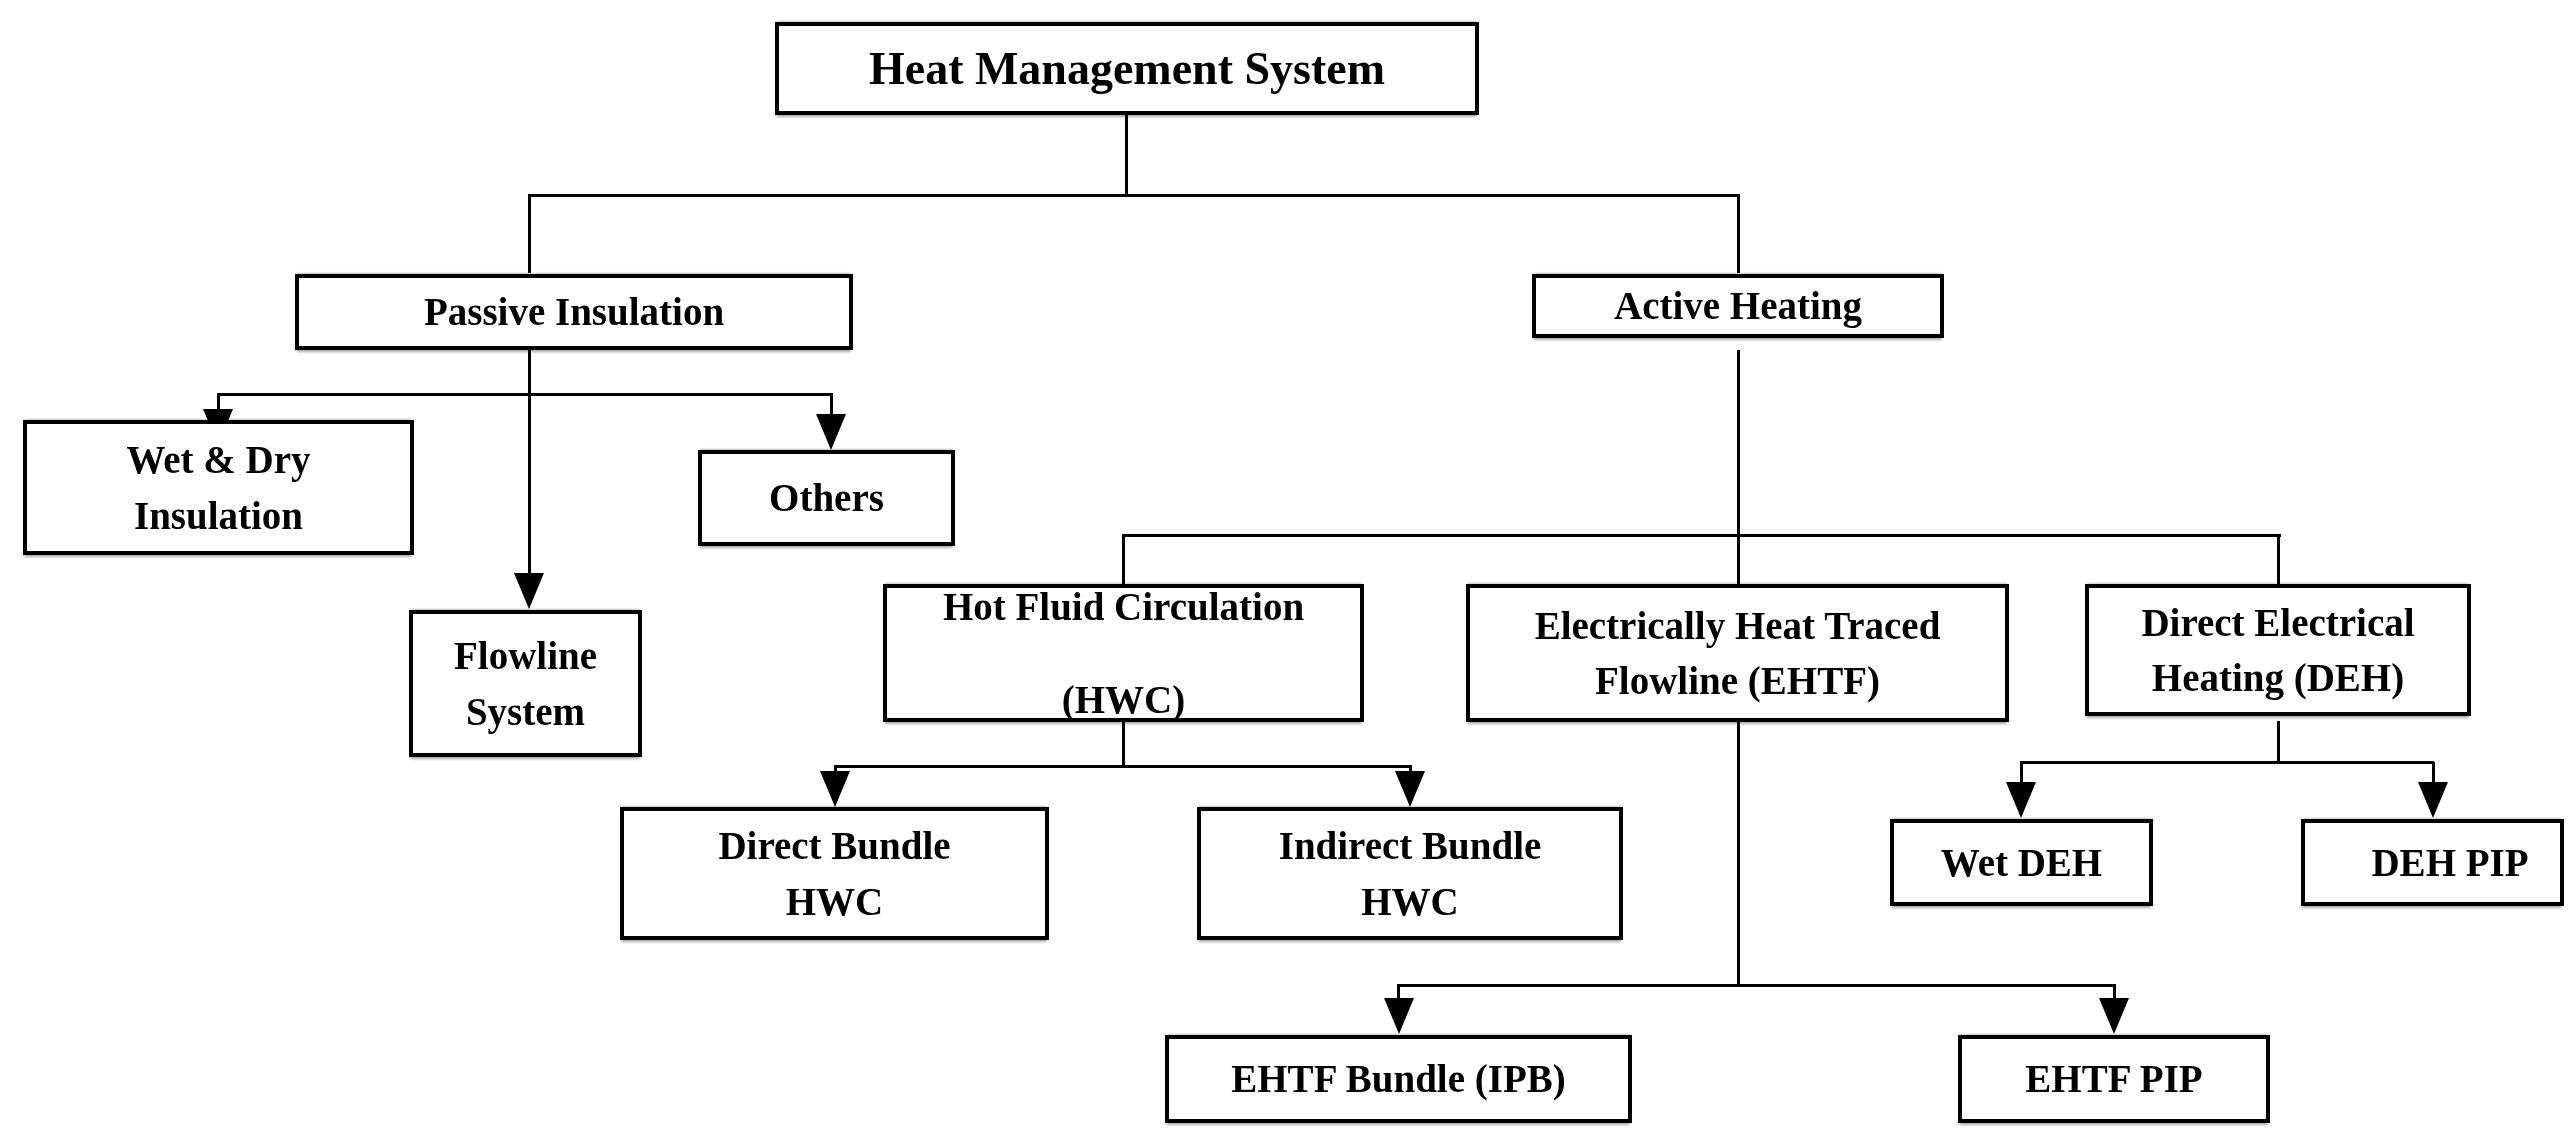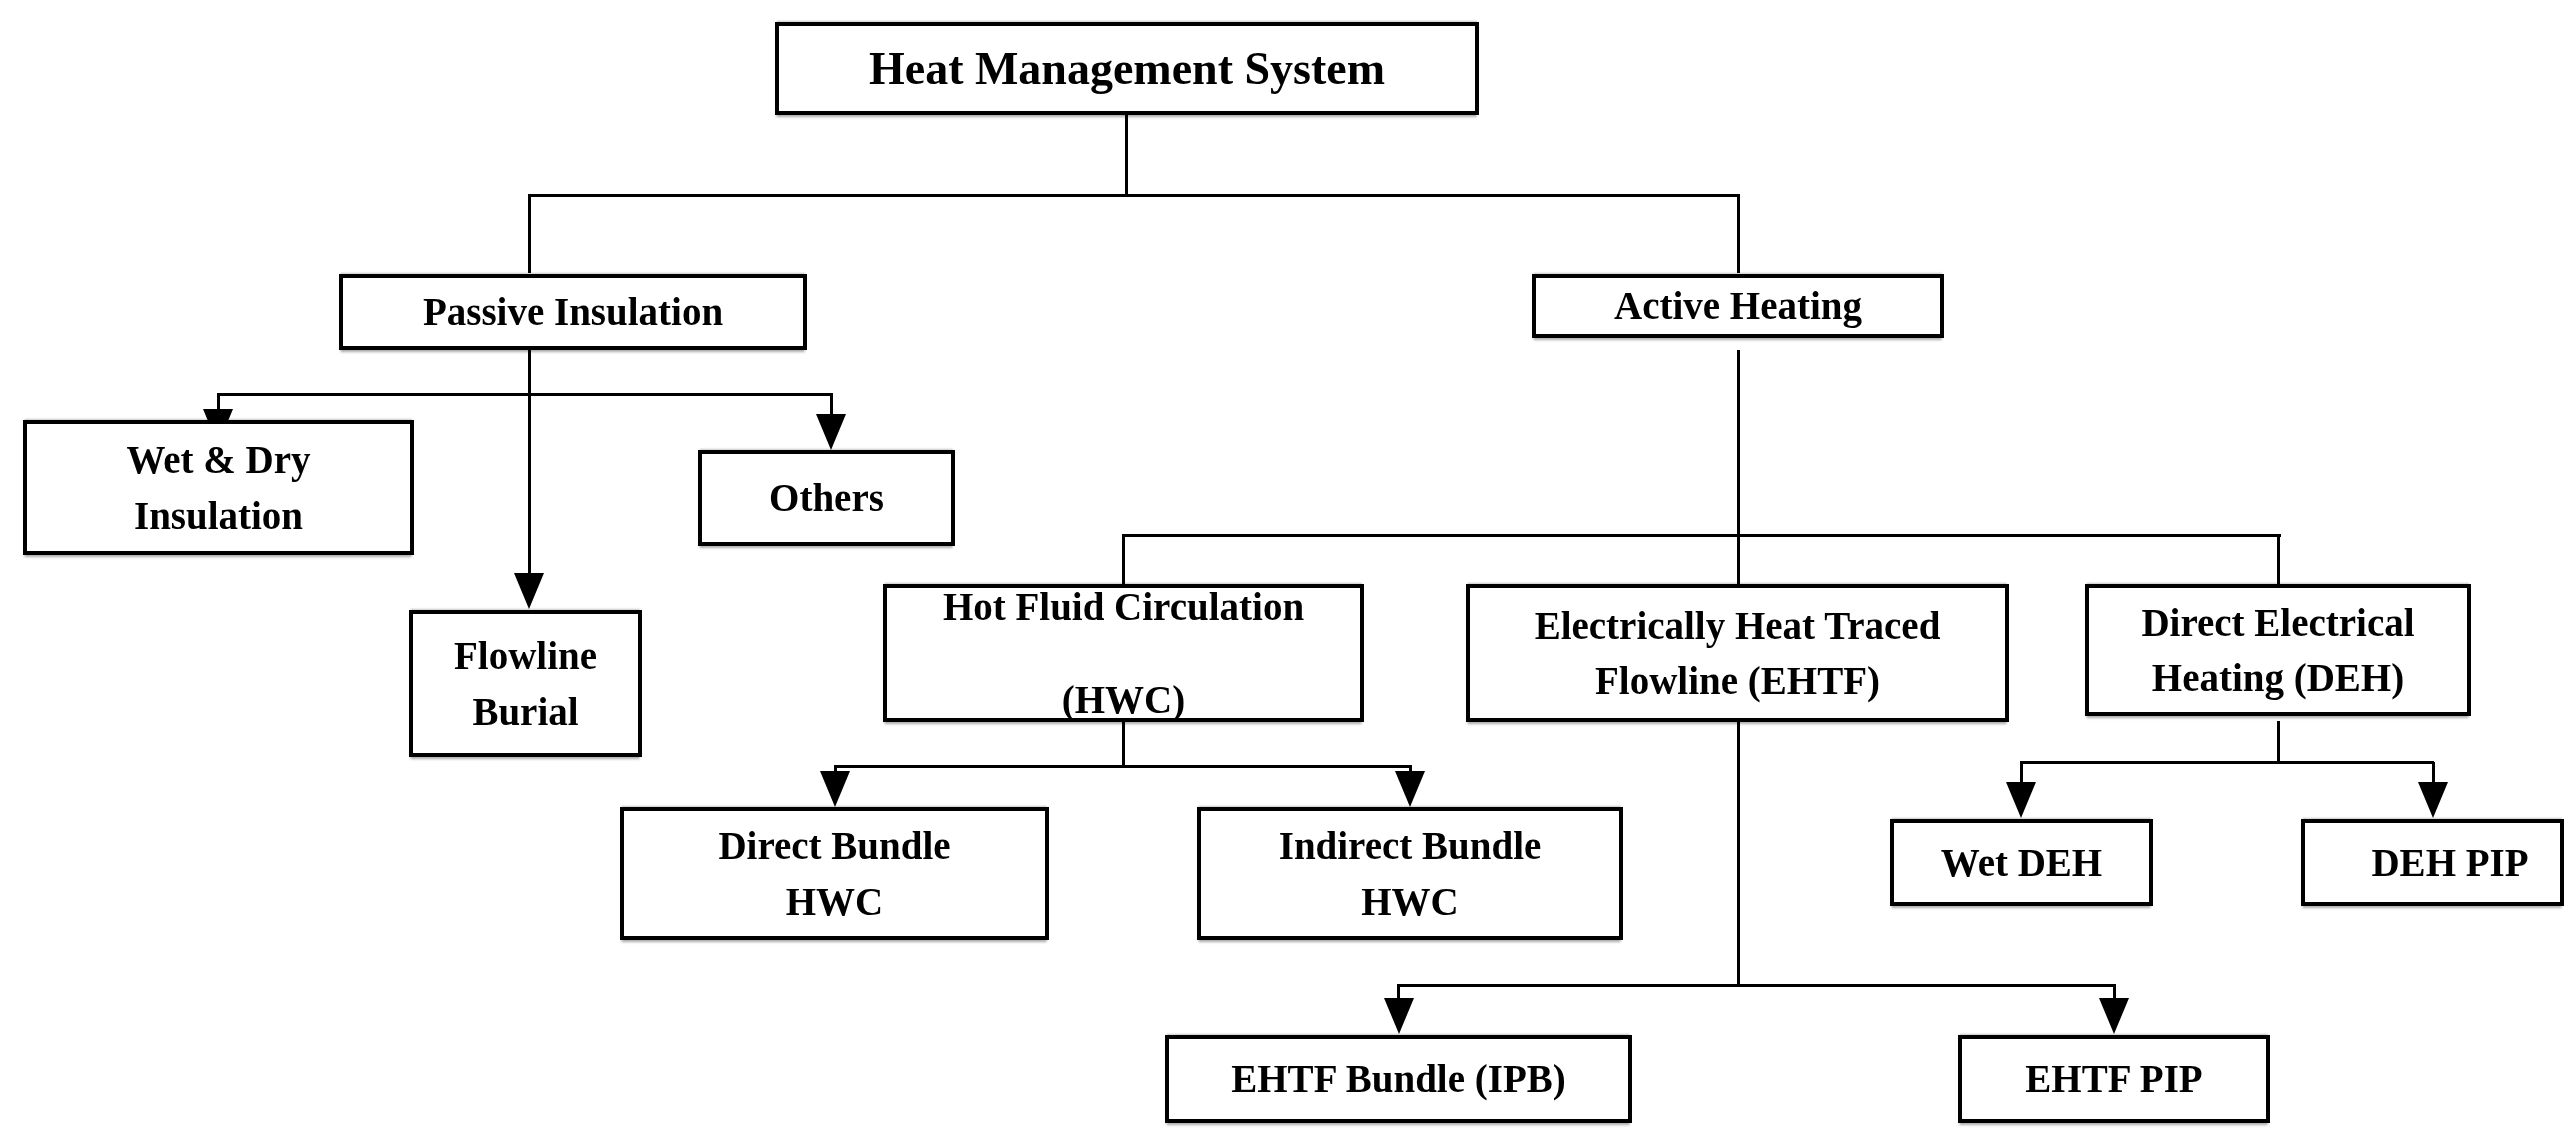--- a/index.html
+++ b/index.html
@@ -82,21 +82,21 @@
   <div class="vline" style="left:2020px;top:762px;height:23px;"></div>
   <div class="arrow" style="left:2006px;top:782px;"></div>
   <div class="vline" style="left:2432px;top:762px;height:23px;"></div>
   <div class="arrow" style="left:2418px;top:782px;"></div>
 
   <div class="node node-root" style="left:775px;top:22px;width:704px;height:93px;">
     <span>Heat Management System</span>
 
   </div>
 
-  <div class="node" style="left:295px;top:274px;width:468px;height:76px;margin-left:44px;">
+  <div class="node" style="left:295px;top:274px;width:558px;height:76px;">
     <span>Passive Insulation</span>
 
   </div>
 
   <div class="node" style="left:1532px;top:274px;width:412px;height:64px;">
     <span>Active Heating</span>
 
   </div>
 
   <div class="node" style="left:23px;top:420px;width:391px;height:135px;">
@@ -104,21 +104,21 @@
     <span>Insulation</span>
   </div>
 
   <div class="node" style="left:698px;top:450px;width:257px;height:96px;">
     <span>Others</span>
 
   </div>
 
   <div class="node" style="left:409px;top:610px;width:233px;height:147px;">
     <span>Flowline</span>
-    <span>Burial</span>
+    <span>System</span>
   </div>
 
   <div class="node" style="left:883px;top:584px;width:481px;height:138px;gap:37px;">
     <span>Hot Fluid Circulation</span>
     <span>(HWC)</span>
   </div>
 
   <div class="node" style="left:1466px;top:584px;width:543px;height:138px;">
     <span>Electrically Heat Traced</span>
     <span>Flowline (EHTF)</span>

